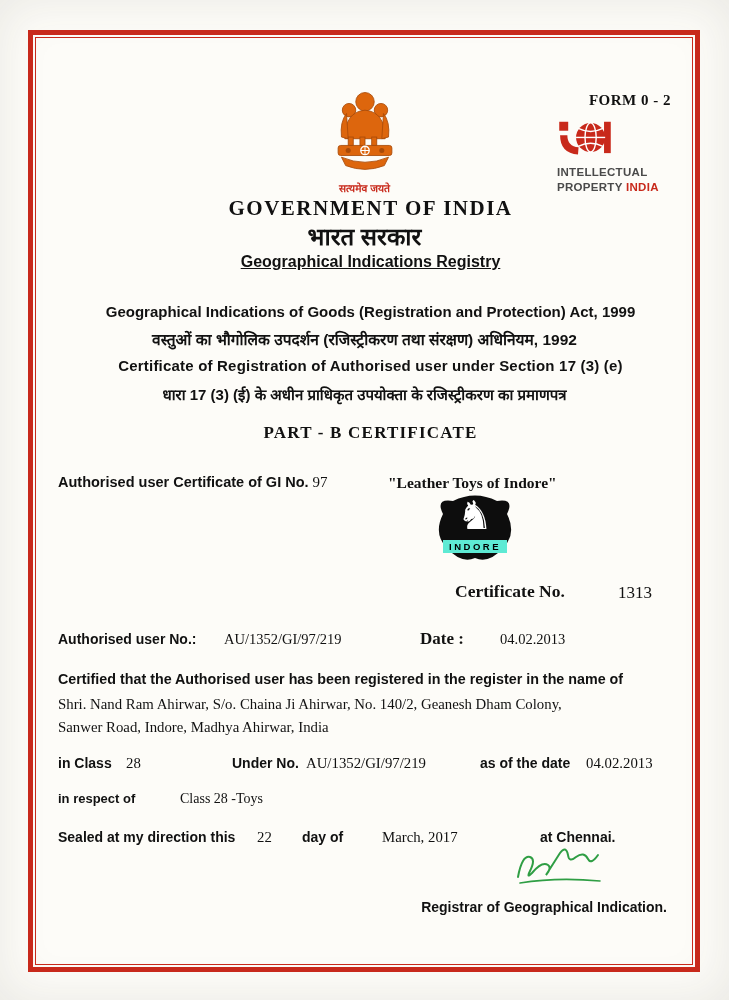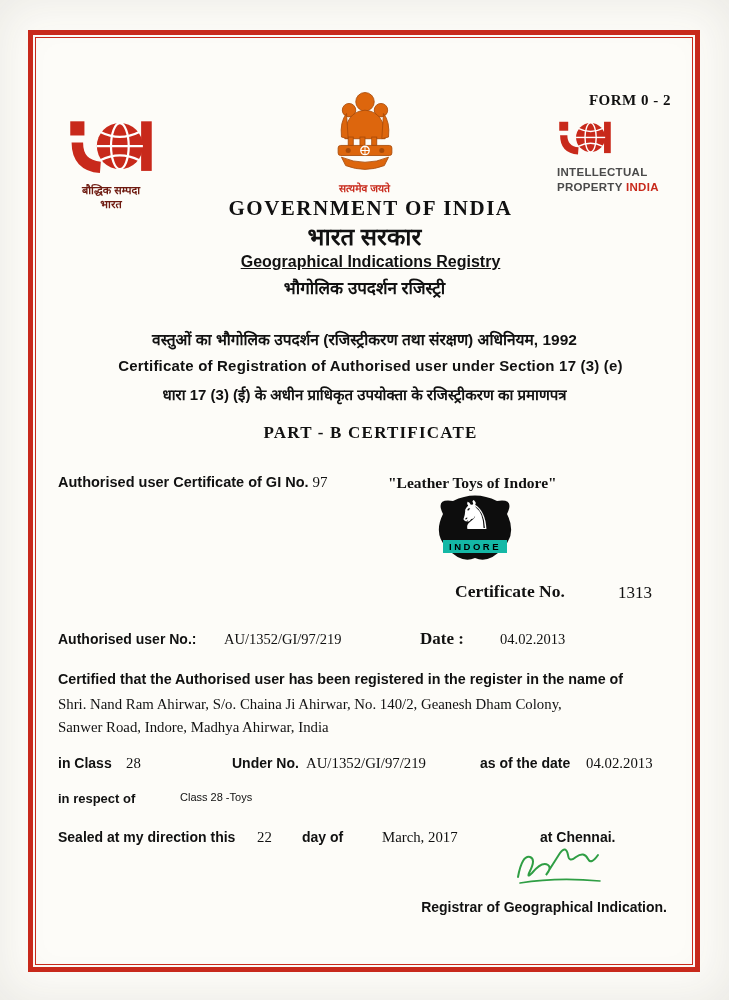--- a/index.html
+++ b/index.html
@@ -61,21 +61,21 @@
   .row{left:0;right:0;height:22px;padding-left:43px;}
   .gi-row{top:474px;}
   .gi-label{position:absolute;left:58px;font-size:14.5px;font-weight:bold;}
   .gi-number{font-weight:normal;font-family:"Liberation Serif",serif;font-size:15px;}
   .gi-name{position:absolute;left:388px;font-size:15.5px;font-weight:bold;font-family:"Liberation Serif",serif;}
 
   
   .hide-logo{top:492px;left:433px;width:84px;height:74px;}
   .hide-logo svg{position:absolute;inset:0;}
   .horse-glyph{position:absolute;left:50%;top:3px;transform:translateX(-50%);color:#fff;font-size:40px;line-height:1;font-family:"DejaVu Sans",sans-serif;}
-  .indore-band{position:absolute;left:10px;right:10px;bottom:13px;background:#14b8a6;text-align:center;font-size:9.5px;font-weight:bold;letter-spacing:2.5px;color:#000;padding:1px 0;}
+  .indore-band{position:absolute;left:10px;right:10px;bottom:13px;background:#5eead4;text-align:center;font-size:9.5px;font-weight:bold;letter-spacing:2.5px;color:#000;padding:1px 0;}
 
   .certno-row{top:581px;}
   .certno-label{position:absolute;left:455px;font-size:17.5px;font-weight:bold;font-family:"Liberation Serif",serif;}
   .certno-value{position:absolute;left:590px;font-size:17px;font-family:"Liberation Serif",serif;top:2px;margin-left:28px;}
 
   .auth-row{top:631px;}
   .auth-label{position:absolute;left:58px;font-size:14px;font-weight:bold;}
   .auth-value{position:absolute;left:224px;font-size:14.5px;font-family:"Liberation Serif",serif;}
   .date-label{position:absolute;left:420px;font-size:17px;font-weight:bold;font-family:"Liberation Serif",serif;top:-2px;}
   .date-value{position:absolute;left:500px;font-size:14.5px;font-family:"Liberation Serif",serif;}
@@ -87,21 +87,21 @@
   .class-row{top:755px;}
   .inclass-label{position:absolute;left:58px;font-size:14px;font-weight:bold;}
   .inclass-value{position:absolute;left:126px;font-size:14.8px;font-family:"Liberation Serif",serif;}
   .under-label{position:absolute;left:232px;font-size:14px;font-weight:bold;}
   .under-value{position:absolute;left:306px;font-size:14.8px;font-family:"Liberation Serif",serif;}
   .asof-label{position:absolute;left:480px;font-size:14px;font-weight:bold;}
   .asof-value{position:absolute;left:586px;font-size:14.8px;font-family:"Liberation Serif",serif;}
 
   .respect-row{top:791px;}
   .respect-label{position:absolute;left:58px;font-size:13px;font-weight:bold;}
-  .respect-value{position:absolute;left:180px;font-size:11px;font-family:Liberation Sans, sans-serif;}
+  .respect-value{position:absolute;left:180px;font-size:14px;font-family:Liberation Serif, serif;}
 
   .sealed-row{top:829px;}
   .sealed-label{position:absolute;left:58px;font-size:14px;font-weight:bold;}
   .sealed-day{position:absolute;left:257px;font-size:14.8px;font-family:"Liberation Serif",serif;}
   .dayof-label{position:absolute;left:302px;font-size:14px;font-weight:bold;}
   .sealed-month{position:absolute;left:382px;font-size:14.8px;font-family:"Liberation Serif",serif;}
   .at-label{position:absolute;left:540px;font-size:14px;font-weight:bold;}
 
   .signature{top:843px;left:512px;width:95px;height:48px;}
   .registrar-line{top:899px;right:62px;font-size:14px;font-weight:bold;text-align:right;}
@@ -110,38 +110,20 @@
 <body>
 
 <div class="page">
 
   <div class="frame">
     <div class="frame-inner"></div>
   </div>
 
   <div class="abs form-label">FORM 0 - 2</div>
 
-  <div class="abs logo-left">
-    <span>
-      <svg width="92" height="62" viewBox="0 0 100 70">
-        <rect x="4" y="6" width="16" height="16" fill="#c8291b"></rect>
-        <path d="M12,30 q0,26 26,28" stroke="#c8291b" stroke-width="13" fill="none"></path>
-        <circle cx="60" cy="34" r="26" fill="#c8291b"></circle>
-        <rect x="84" y="6" width="12" height="56" fill="#c8291b"></rect>
-        <line x1="34" y1="34" x2="86" y2="34" stroke="#fff" stroke-width="2.5"></line>
-        <ellipse cx="60" cy="34" rx="10" ry="26" fill="none" stroke="#fff" stroke-width="2.5"></ellipse>
-        <path d="M38,18 q22,11 44,0" fill="none" stroke="#fff" stroke-width="2.5"></path>
-        <path d="M38,50 q22,-11 44,0" fill="none" stroke="#fff" stroke-width="2.5"></path>
-      </svg>
-    </span>
-    <div class="cap">
-      <div>बौद्धिक सम्पदा</div>
-      <div>भारत</div>
-    </div>
-  </div>
 
   <div class="abs emblem-wrap">
     <span>
       <svg width="84" height="88" viewBox="0 0 100 104">
         <g fill="#dd660d" stroke="#a84a08" stroke-width="1">
           <circle cx="50" cy="16" r="11"></circle>
           <circle cx="31" cy="26" r="8"></circle>
           <circle cx="69" cy="26" r="8"></circle>
           <path d="M26,60 Q26,28 50,26 Q74,28 74,60 Z"></path>
           <path d="M28,30 q-8,10 -6,28 l8,2 Z"></path>
@@ -180,21 +162,21 @@
       <div>
         <span>PROPERTY</span>
         <span class="india">INDIA</span>
       </div>
     </div>
   </div>
 
   <div class="abs center serif b gov-en">GOVERNMENT OF INDIA</div>
   <div class="abs center gov-hi">भारत सरकार</div>
   <div class="abs center sans b registry-en">Geographical Indications Registry</div>
-  <div class="abs center registry-hi">भौगोलिक उपदर्शन रजिस्ट्री</div>
+  <div class="abs center sans b act-en">Geographical Indications of Goods (Registration and Protection) Act, 1999</div>
   <div class="abs center act-hi">वस्तुओं का भौगोलिक उपदर्शन (रजिस्ट्रीकरण तथा संरक्षण) अधिनियम, 1992</div>
   <div class="abs center sans b cert-en">Certificate of Registration of Authorised user under Section 17 (3) (e)</div>
   <div class="abs center cert-hi">धारा 17 (3) (ई) के अधीन प्राधिकृत उपयोक्ता के रजिस्ट्रीकरण का प्रमाणपत्र</div>
   <div class="abs center serif b part-title">PART - B CERTIFICATE</div>
 
   <div class="abs row gi-row">
     <span class="gi-label">
       <span>Authorised user Certificate of GI No.</span>
       <span class="gi-number">97</span>
     </span>

